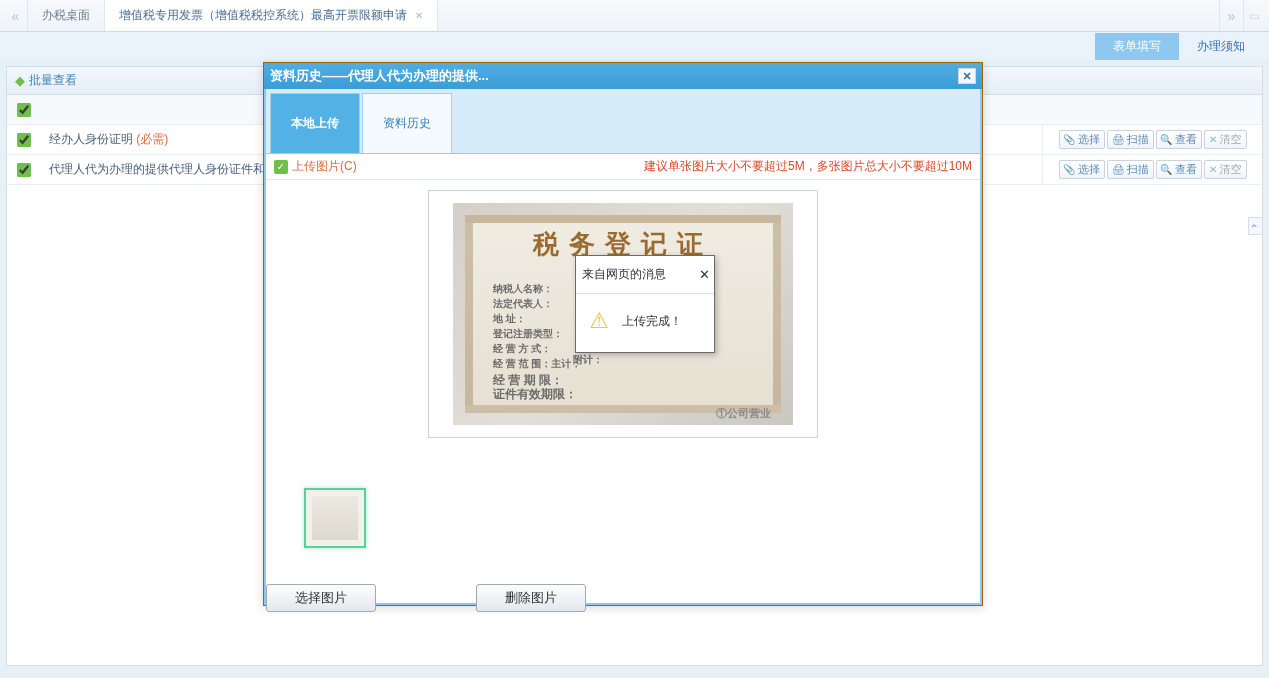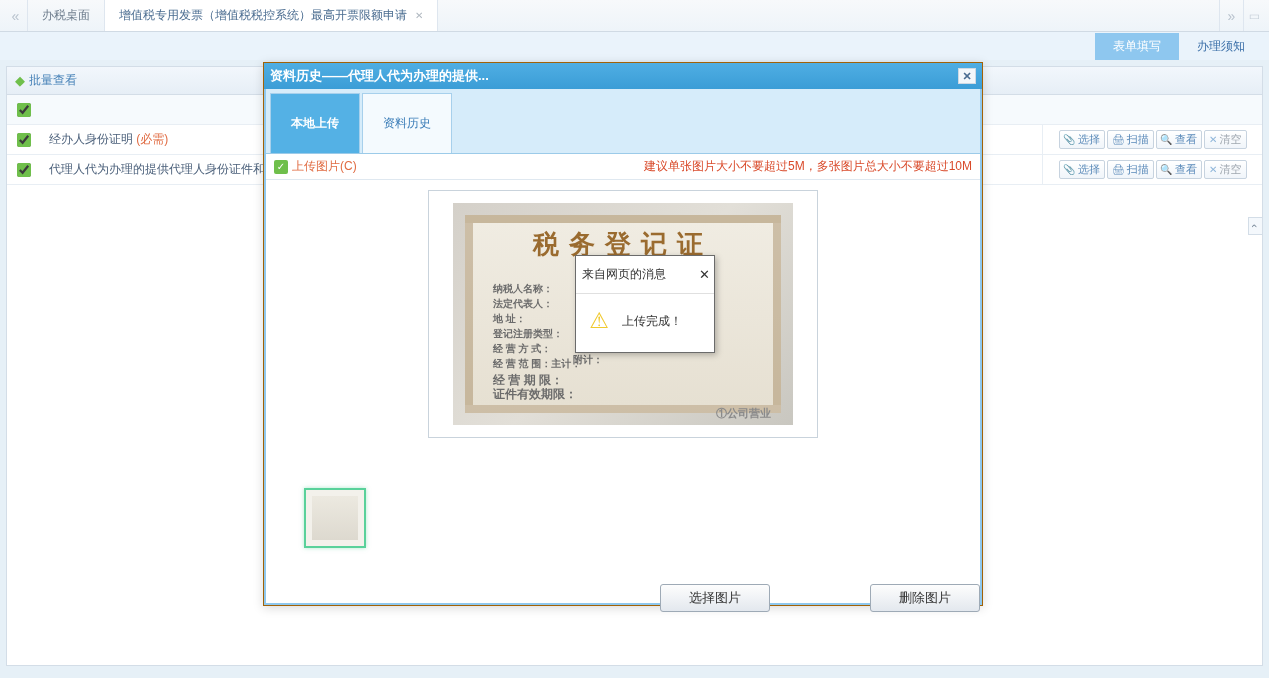--- a/index.html
+++ b/index.html
@@ -297,22 +297,22 @@
   position:relative;
 }
 .thumb::after {
   content:"";
   position:absolute; inset:6px;
   background: linear-gradient(#ece9e0,#ddd9cf);
 }
 
 
 .dialog-footer {
-  display:flex; justify-content:flex-end; gap:100px;
-  padding: 36px 0 16px 16px;
+  display:flex; justify-content:flex-start; gap:100px;
+  padding: 36px 0 16px 0;
 }
 .dlg-btn {
   width: 110px;
   padding: 4px 0;
   border:1px solid #9eaab6;
   border-radius:3px;
   background: linear-gradient(#fdfdfd,#e3e8ee);
   color:#333;
   font-size:13px;
   cursor:pointer;

